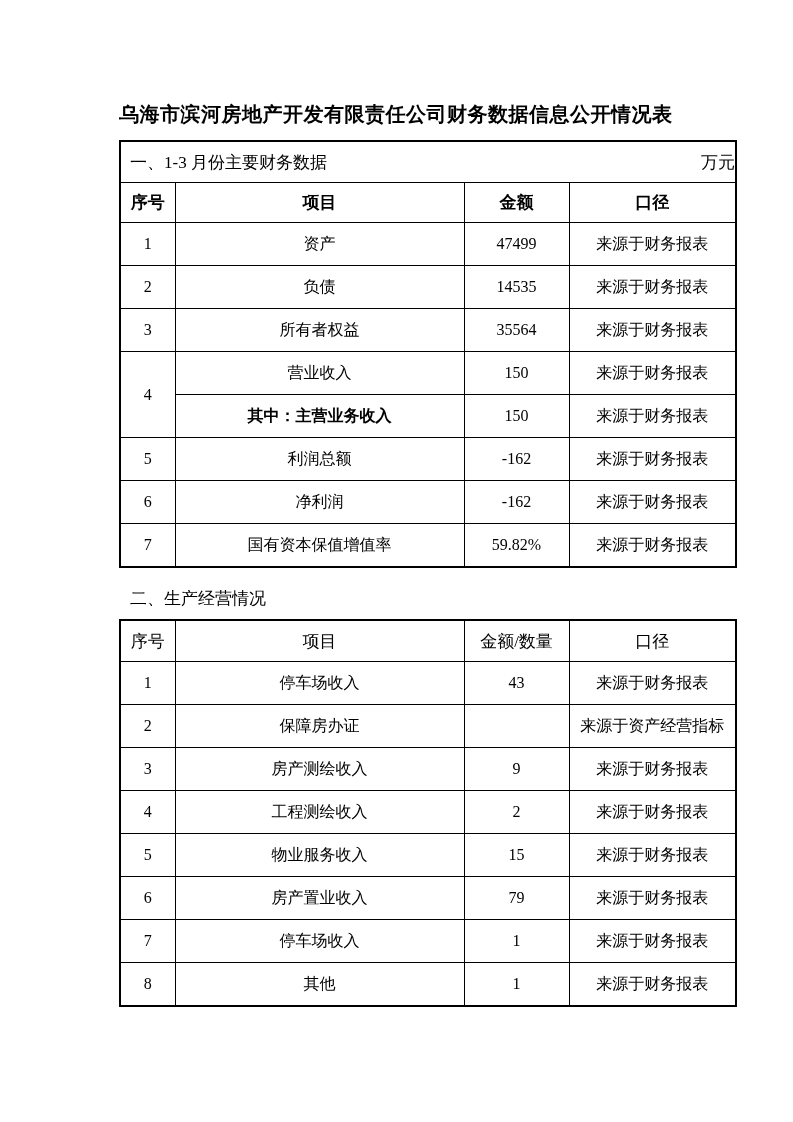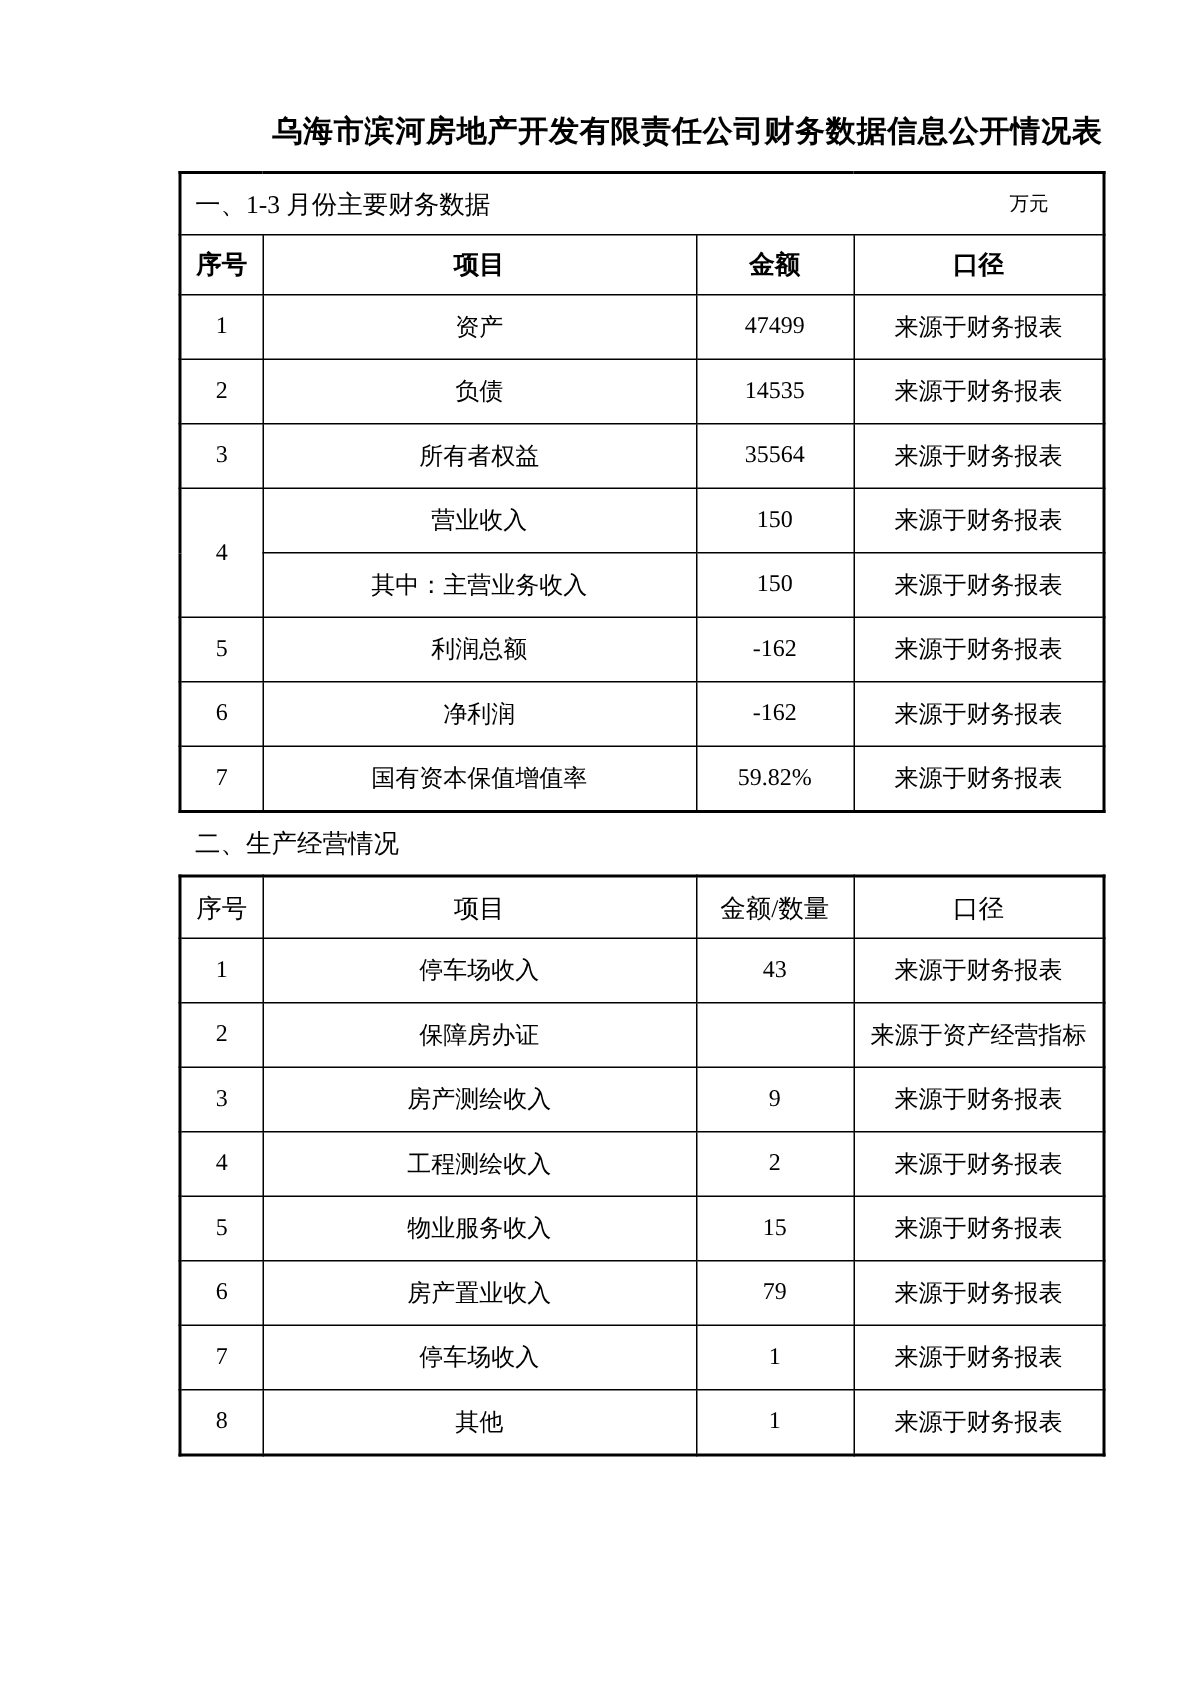--- a/index.html
+++ b/index.html
@@ -4,52 +4,52 @@
 <style>
   html,body{margin:0;padding:0;}
   body{
     width:793px;height:1122px;background:#ffffff;position:relative;
     font-family:"Liberation Serif","DejaVu Serif",serif;color:#000;
     -webkit-font-smoothing:antialiased;
   }
   .page{position:absolute;left:0;top:0;width:793px;height:1122px;background:#fff;overflow:hidden;}
   .content{position:absolute;left:119px;top:0;width:616px;}
   .doc-title{
-    margin:76px 0 0 0;width:616px;text-align:right;
+    margin:102px 0 0 0;width:616px;text-align:left;
     font-size:20px;font-weight:bold;line-height:25px;letter-spacing:0.5px;
     white-space:nowrap;
   }
   table.tbl{
     width:616px;border-collapse:collapse;table-layout:fixed;
     border:2.5px solid #000;
   }
   table.tbl td{
     border:1.5px solid #000;text-align:center;vertical-align:middle;
     font-size:16px;padding:0;overflow:hidden;
   }
   .t1{margin-top:13px;}
   .t2{margin-top:9px;}
   col.c-no{width:55px;}
   col.c-item{width:289px;}
   col.c-amt{width:105px;}
   col.c-cal{width:167px;}
   tr.section-row td{height:40px;margin-top:32px;}
   .secwrap{display:flex;justify-content:space-between;align-items:center;width:100%;}
   .sec-left{font-size:17px;padding-left:9px;}
-  .sec-right{font-size:13px;padding-right:36px;}
+  .sec-right{font-size:17px;}
   tr.t1-head td{
     height:39px;font-weight:bold;font-size:17px;
     font-family:"Liberation Sans","DejaVu Sans",sans-serif;
   }
   tr.t2-head td{height:40px;font-size:17px;}
   tr.data-row td{height:42px;}
-  td.item-left{text-align:left;padding-left:10px;}
+  td.item-left{text-align:left;padding-left:10px;font-weight:bold;}
   td.caliber-small{font-size:13.5px;}
   .section2-heading{
-    margin-top:10px;padding-left:11px;font-size:17px;line-height:22px;
+    margin-top:20px;padding-left:11px;font-size:17px;line-height:22px;
   }
 </style>
 </head>
 <body>
 
 <div class="page">
   <div class="content">
 
     <div class="doc-title">乌海市滨河房地产开发有限责任公司财务数据信息公开情况表</div>
 

